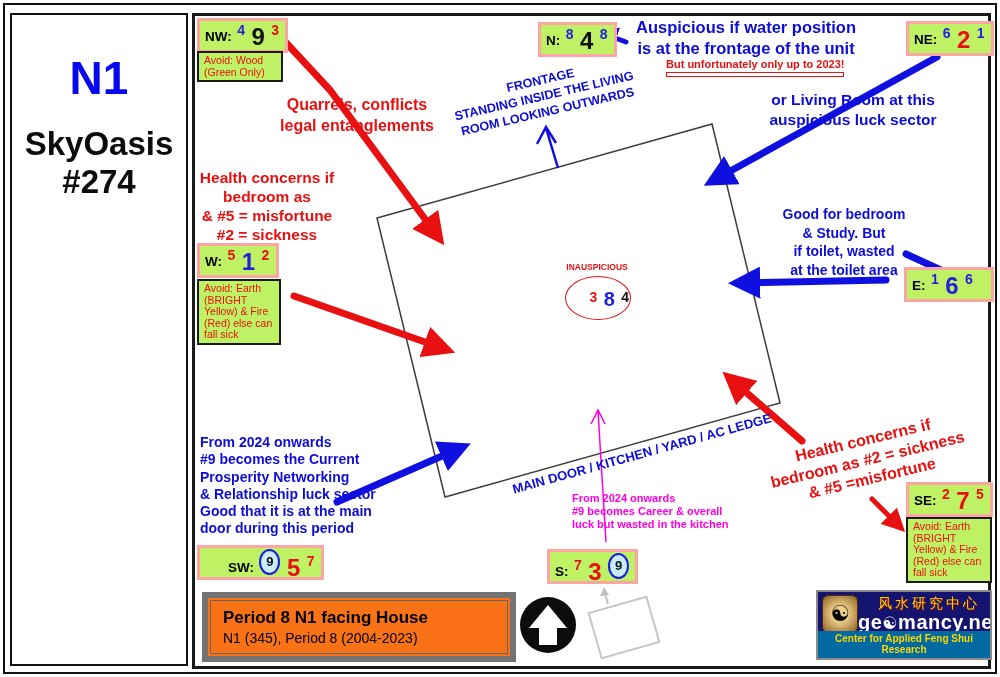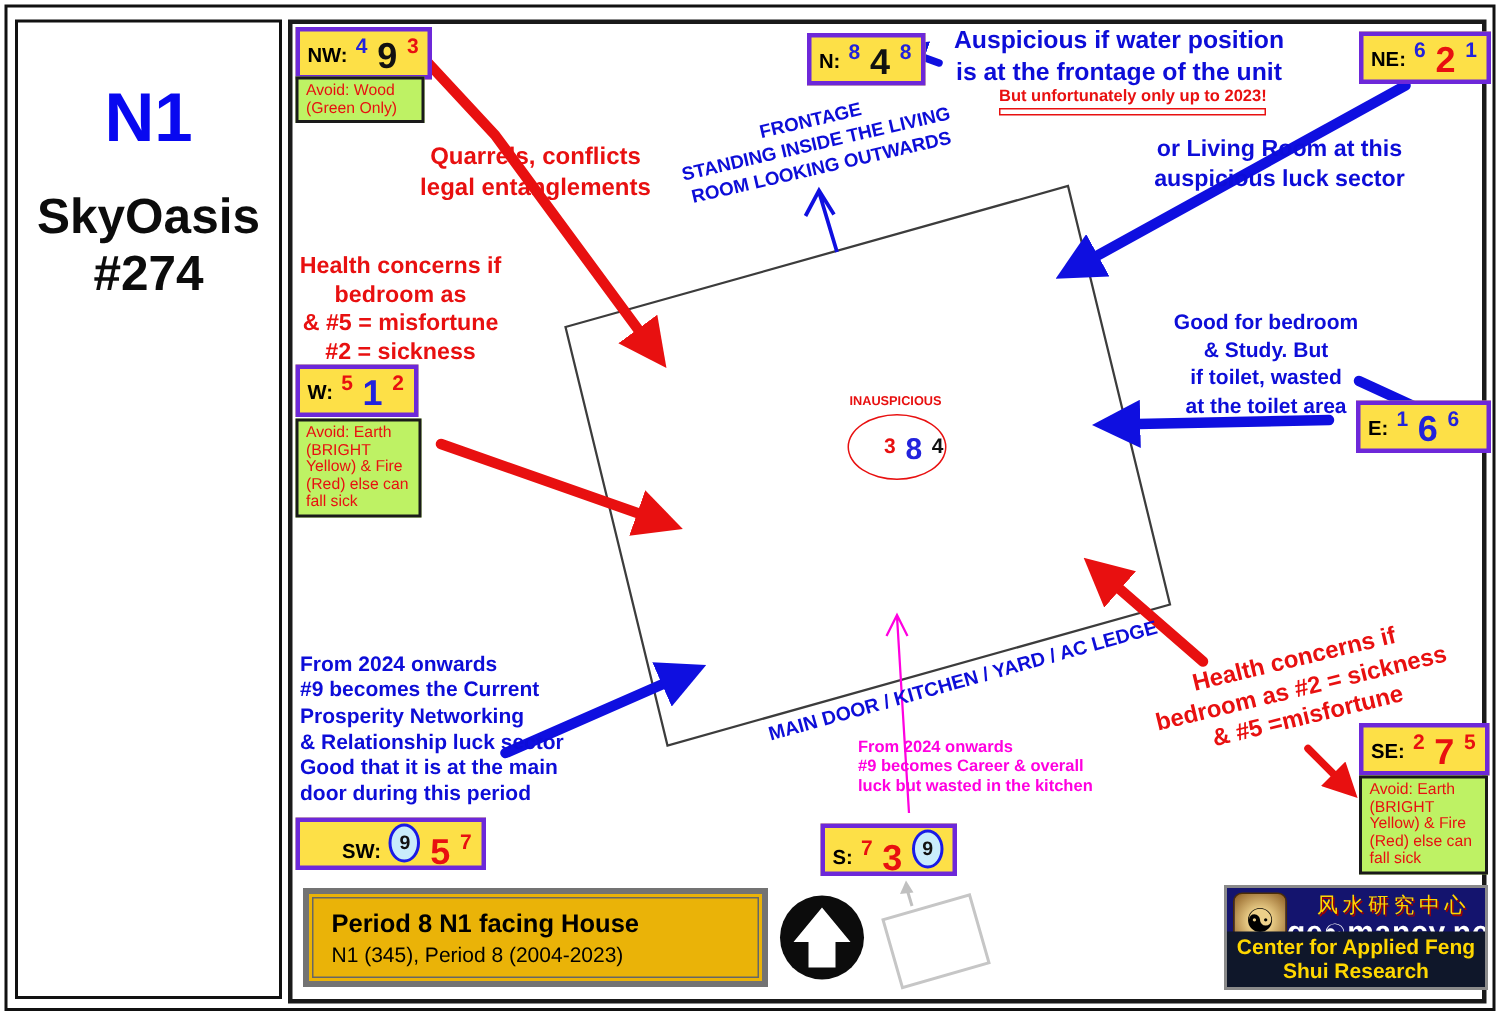--- a/index.html
+++ b/index.html
@@ -13,58 +13,58 @@
   .n1-code{margin-top:40px;font-size:46px;font-weight:bold;color:#0808f0;line-height:1;}
   .prop-name{margin-top:24px;font-size:33px;font-weight:bold;color:#0c0c0c;line-height:38px;}
   
   #overlay{position:absolute;left:0;top:0;width:1000px;height:677px;z-index:1;pointer-events:none;}
   
   .txt{position:absolute;font-weight:bold;white-space:nowrap;z-index:2;line-height:1.2;}
   .blue{color:#0d0dd8;} .red{color:#e81010;} .mag{color:#ff00e0;}
   .ctr{text-align:center;} .lft{text-align:left;}
   .txt div{white-space:nowrap;}
   
-  .dirbox{position:absolute;background:#fde047;border:3px solid #6d28d9;padding:1px 5px 0 5px;
+  .dirbox{position:absolute;background:#bef264;border:3px solid #fca5a5;padding:1px 5px 0 5px;
           white-space:nowrap;z-index:3;height:28px;}
   .dl{font-weight:bold;font-size:13.5px;color:#000;vertical-align:3px;}
   .ns{font-weight:bold;font-size:14px;vertical-align:9px;margin:0 1px;}
   .nb{font-weight:bold;font-size:24px;vertical-align:-1px;margin:0 1px;}
   .nblue{color:#2222dd;} .nred{color:#e81010;} .nblk{color:#111;}
   .circ{display:inline-block;background:#c9ecfb;border:2px solid #1a1ae6;border-radius:50%;
         width:17px;height:22px;line-height:22px;text-align:center;font-weight:bold;font-size:13px;
         color:#111;vertical-align:9px;margin:0 1px;}
   .avoidbox{position:absolute;background:#bef264;border:2px solid #1a1a1a;padding:2px 5px;
             color:#e81010;font-size:10.5px;line-height:11.5px;z-index:3;font-weight:normal;}
   
   #c-ellipse{position:absolute;left:565px;top:276px;width:64px;height:42px;border:1.5px solid #e81010;
              border-radius:50%;z-index:2;text-align:right;line-height:40px;}
   #c-ellipse .ns{vertical-align:4px;font-size:14px;}
   #c-ellipse .nb{font-size:20px;vertical-align:0;}
   
   #note-underline{position:absolute;left:666px;top:72px;width:176px;height:3px;border:1px solid #e81010;z-index:2;}
   
-  #footer-box{position:absolute;left:202px;top:592px;width:302px;height:58px;border:4px solid #737373;background:#eab308;z-index:3;}
+  #footer-box{position:absolute;left:202px;top:592px;width:302px;height:58px;border:6px solid #737373;background:#f97316;z-index:3;}
   #footer-box .inner{position:absolute;left:2px;top:2px;right:2px;bottom:2px;border:1px solid #666;padding:7px 0 0 12px;}
   .f-title{font-size:17px;font-weight:bold;color:#000;}
   .f-sub{font-size:14px;color:#000;margin-top:2px;}
   #compass{position:absolute;left:519px;top:596px;width:58px;height:58px;z-index:3;}
   #tilt-marker{position:absolute;left:593px;top:603px;width:58px;height:45px;border:2px solid #c6c6c6;
                transform:rotate(-16deg);z-index:2;background:#fff;}
   
   #logo{position:absolute;left:816px;top:590px;width:172px;height:66px;background:#14146e;
         border:2px solid #8a8a8a;z-index:3;overflow:hidden;}
   .logo-top{display:flex;align-items:flex-start;padding:3px 2px 0 4px;}
   .bagua{width:34px;height:36px;border-radius:6px;background:radial-gradient(circle,#ecd08a 30%,#8a5a20 100%);
          border:1px solid #4a2c08;color:#000;font-size:22px;line-height:36px;text-align:center;flex:0 0 auto;}
   .logo-right{flex:1;text-align:center;}
   .logo-cn{color:#ffd700;font-weight:normal;font-size:14px;letter-spacing:3px;text-shadow:1px 1px 0 #a00000;line-height:16px;}
   .logo-brand{color:#fff;font-weight:bold;font-size:20px;line-height:22px;letter-spacing:0.5px;}
   .logo-brand .yy{font-size:17px;}
-  .logo-tag{position:absolute;left:0;right:0;bottom:0;background:#0f172a;color:#ffd700;
-            font-size:14px;font-weight:bold;text-align:center;padding:2px 0 3px 0;}
+  .logo-tag{position:absolute;left:0;right:0;bottom:0;background:#0369a1;color:#ffd700;
+            font-size:10px;font-weight:bold;text-align:center;padding:2px 0 3px 0;}
 </style>
 </head>
 <body>
 
 <div id="page">
 
   <div id="outer-frame"></div>
 
   <div id="left-panel">
     <div class="n1-code">N1</div>

